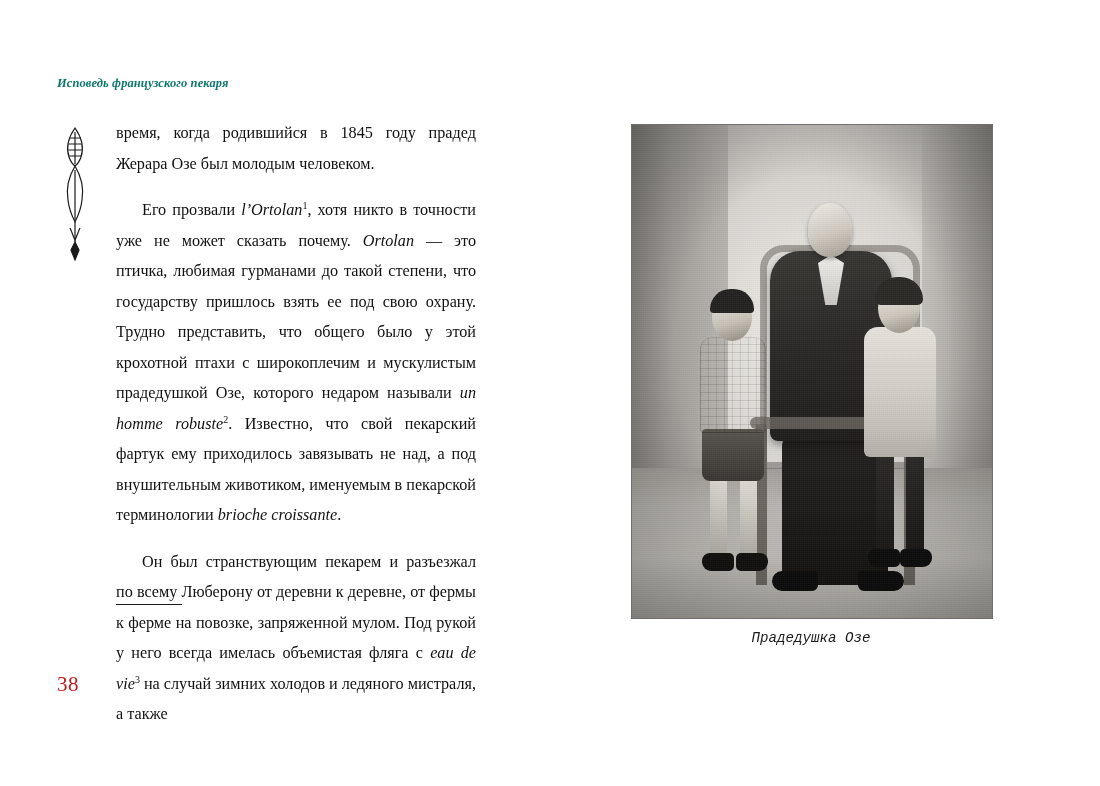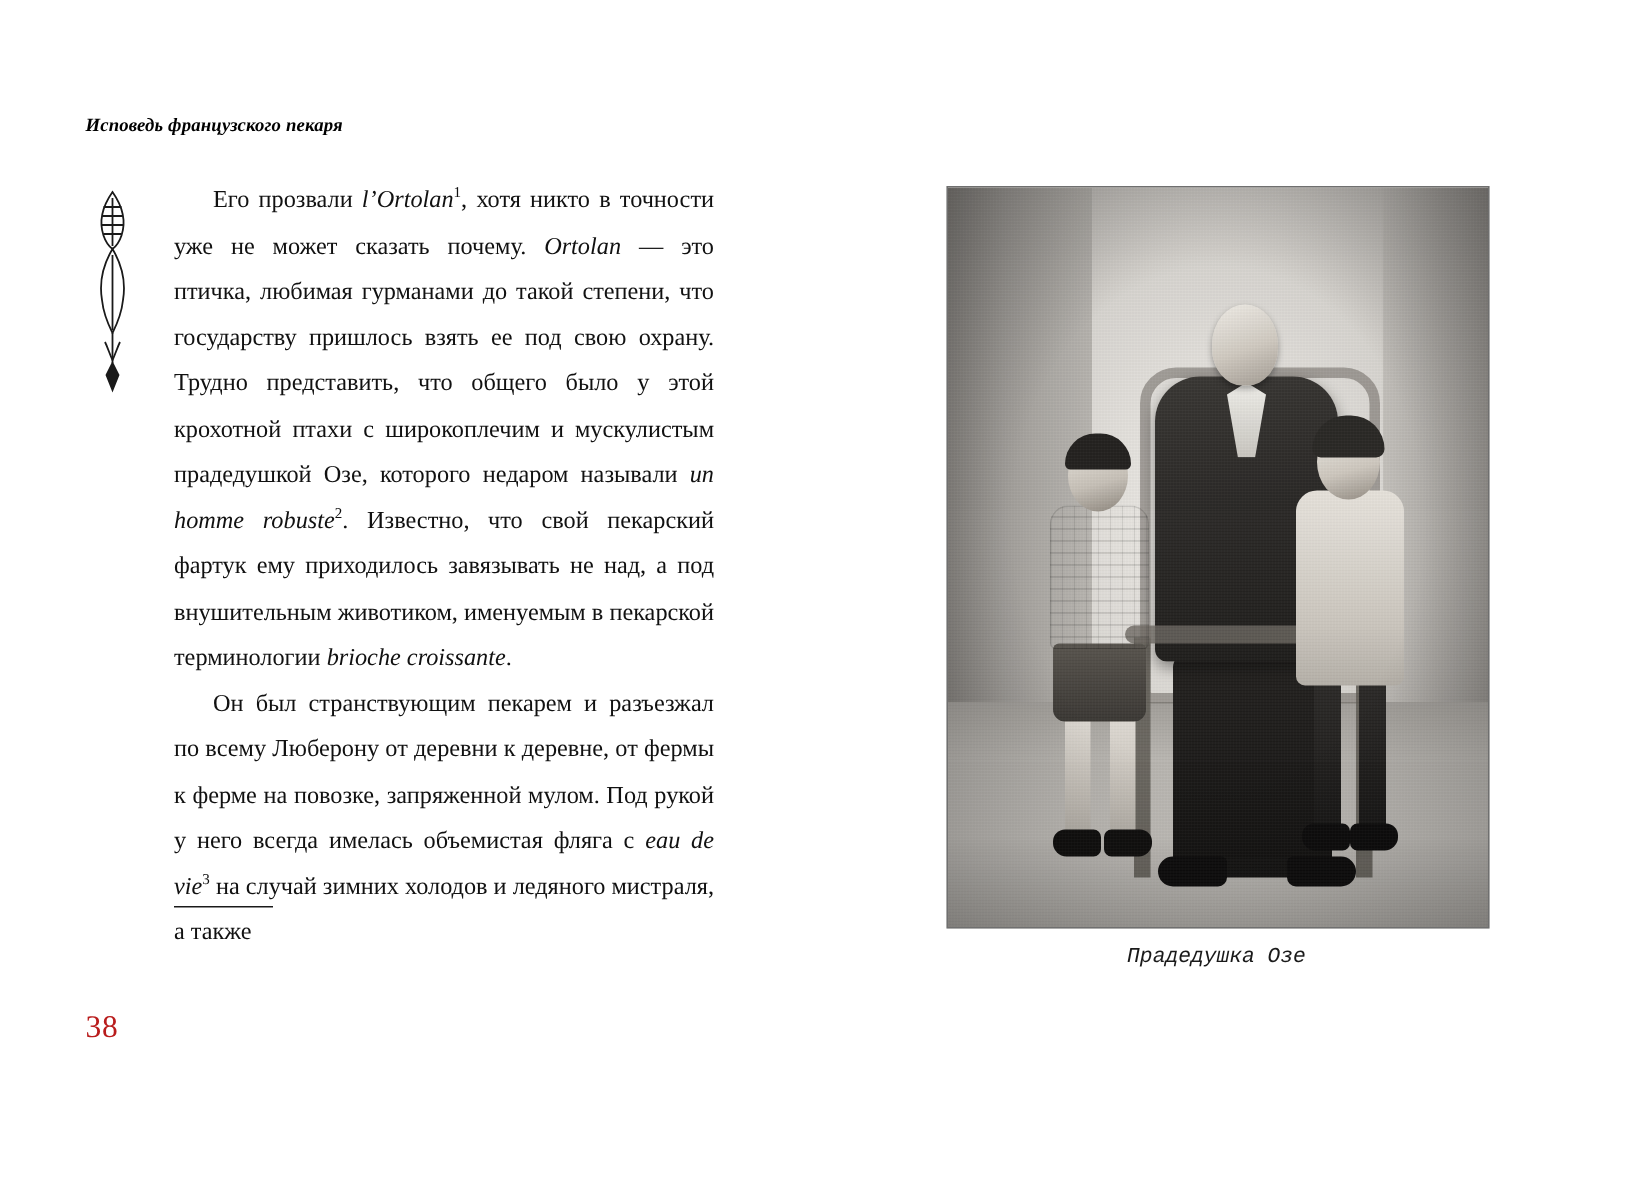--- a/index.html
+++ b/index.html
@@ -25,21 +25,21 @@
   
   .running-head {
     position: absolute;
     left: 57px;
     top: 76px;
     font-family: "Liberation Serif", serif;
     font-style: italic;
     font-weight: bold;
     font-size: 12.5px;
     letter-spacing: 0.1px;
-    color: #000000;
+    color: #0f766e;
     white-space: nowrap;
   }
 
   
   .ornament {
     position: absolute;
     left: 57px;
     top: 124px;
     width: 36px;
     height: 140px;
@@ -59,21 +59,21 @@
     line-height: 30.5px;
     text-align: justify;
     text-justify: inter-word;
     color: #111111;
     hyphens: manual;
   }
   .text-column p.indent {
     text-indent: 26px;
   }
   .text-column p + p {
-    margin-top: 0;
+    margin-top: 16px;
   }
   .it { font-style: italic; }
   sup {
     font-size: 0.62em;
     vertical-align: super;
     line-height: 0;
   }
 
   
   .footnote-rule {
@@ -386,20 +386,21 @@
         <path d="M18 42 C12 52 9 64 11 76 C12 86 16 94 18 98 C20 94 24 86 25 76 C27 64 24 52 18 42 Z"></path>
         <path d="M18 46 L18 96"></path>
         <path d="M18 98 L18 118"></path>
         <path d="M13 104 C15 108 16 112 18 116 C20 112 21 108 23 104"></path>
         <path d="M18 118 L14 126 L18 136 L22 126 Z" fill="#1a1a1a"></path>
       </g>
     </svg>
   </div>
 
   <div class="text-column">
+    <p class="">время, когда родившийся в 1845 году прадед Жерара Озе был молодым человеком.</p>
     <p class="indent">Его прозвали <span class="it">l’Ortolan</span><sup>1</sup>, хотя никто в точности уже не может сказать почему. <span class="it">Ortolan</span> — это птичка, любимая гурманами до такой степени, что государству пришлось взять ее под свою охрану. Трудно представить, что общего было у этой крохотной птахи с широкоплечим и мускулистым прадедушкой Озе, которого недаром называли <span class="it">un homme robuste</span><sup>2</sup>. Известно, что свой пекарский фартук ему приходилось завязывать не над, а под внушительным животиком, именуемым в пекарской терминологии <span class="it">brioche croissante</span>.</p>
     <p class="indent">Он был странствующим пекарем и разъезжал по всему Люберону от деревни к деревне, от фермы к ферме на повозке, запряженной мулом. Под рукой у него всегда имелась объемистая фляга с <span class="it">eau de vie</span><sup>3</sup> на случай зимних холодов и ледяного мистраля, а также</p>
   </div>
 
   <div class="footnote-rule"></div>
 
 
   <div class="folio">38</div>
 
   <div class="photo-frame">

